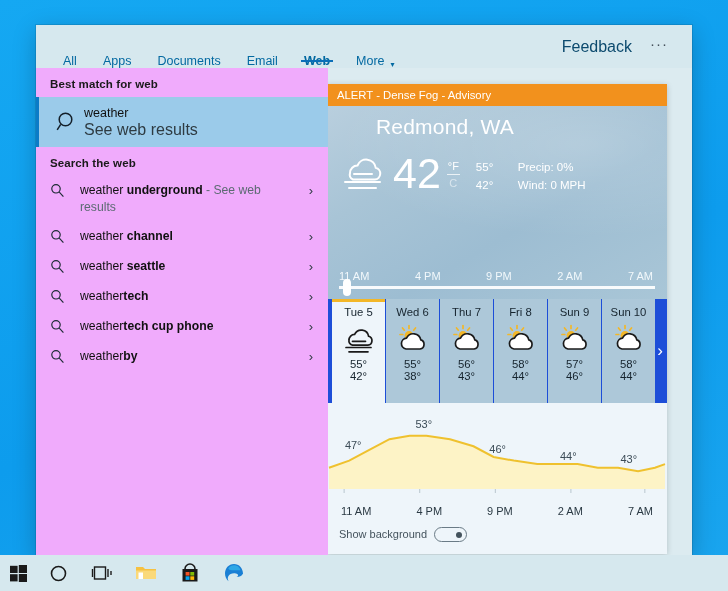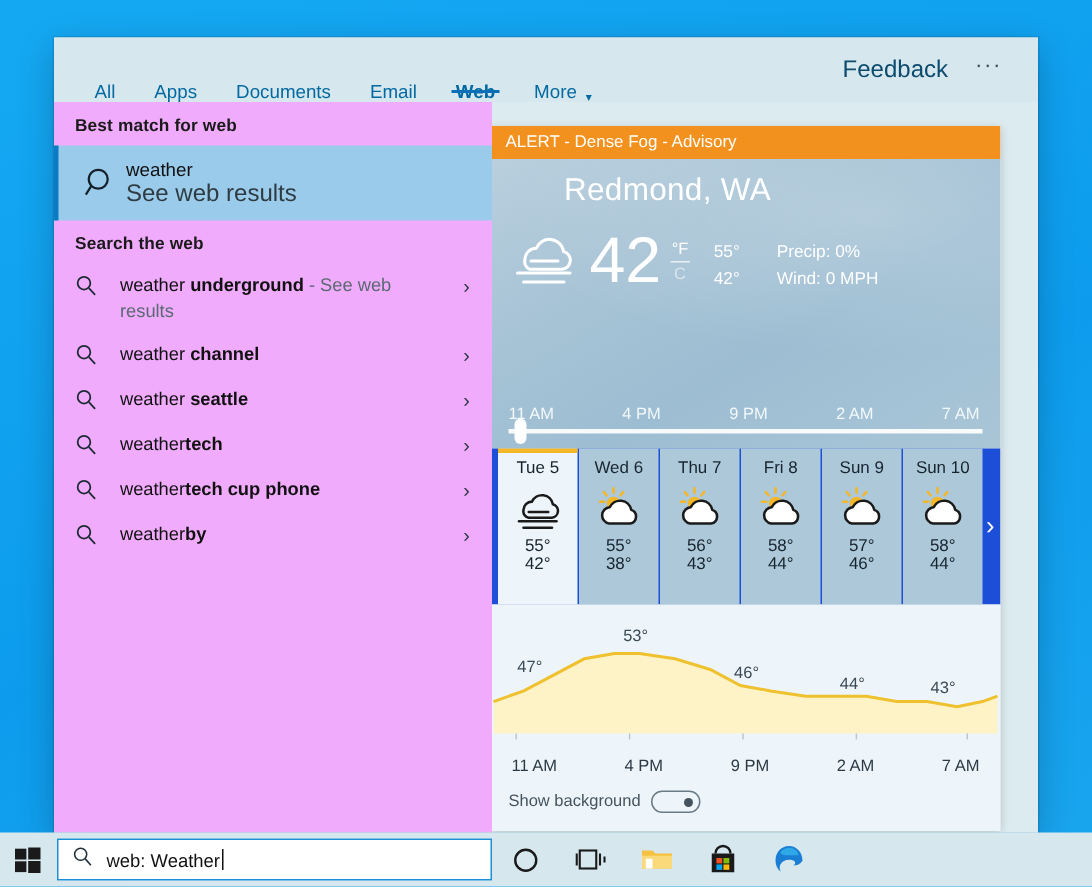--- a/index.html
+++ b/index.html
@@ -477,29 +477,20 @@
 
 <div id="taskbar">
   <div id="start-btn">
     <svg width="17" height="17" viewBox="0 0 17 17">
       <rect x="0" y="0.8" width="7.6" height="7.2" fill="#1a1a1a"></rect>
       <rect x="8.8" y="0" width="8.2" height="8" fill="#1a1a1a"></rect>
       <rect x="0" y="9.2" width="7.6" height="7.2" fill="#1a1a1a"></rect>
       <rect x="8.8" y="9" width="8.2" height="8" fill="#1a1a1a"></rect>
     </svg>
   </div>
-  <div id="taskbar-search">
-    <span>
-      <svg width="14" height="14" viewBox="0 0 16 16">
-        <circle cx="6.6" cy="6.3" r="4.6" fill="none" stroke="#22313c" stroke-width="1.2"></circle>
-        <line x1="10.1" y1="9.8" x2="14.4" y2="14.6" stroke="#22313c" stroke-width="1.2"></line>
-      </svg>
-    </span>
-    <span class="ts-text"><span>web: Weather</span><span class="caret-bar"></span></span>
-  </div>
 
   <div class="tb-icon">
     <svg width="17" height="17" viewBox="0 0 17 17">
         <circle cx="8.5" cy="8.5" r="7" fill="none" stroke="#1a1a1a" stroke-width="1.6"></circle>
       </svg>
   </div>
   <div class="tb-icon">
     <svg width="21" height="16" viewBox="0 0 21 16">
       <rect x="2.5" y="2" width="11" height="12" fill="none" stroke="#1a1a1a" stroke-width="1.4"></rect>
       <line x1="0.5" y1="4" x2="0.5" y2="12" stroke="#1a1a1a" stroke-width="1.4"></line>

